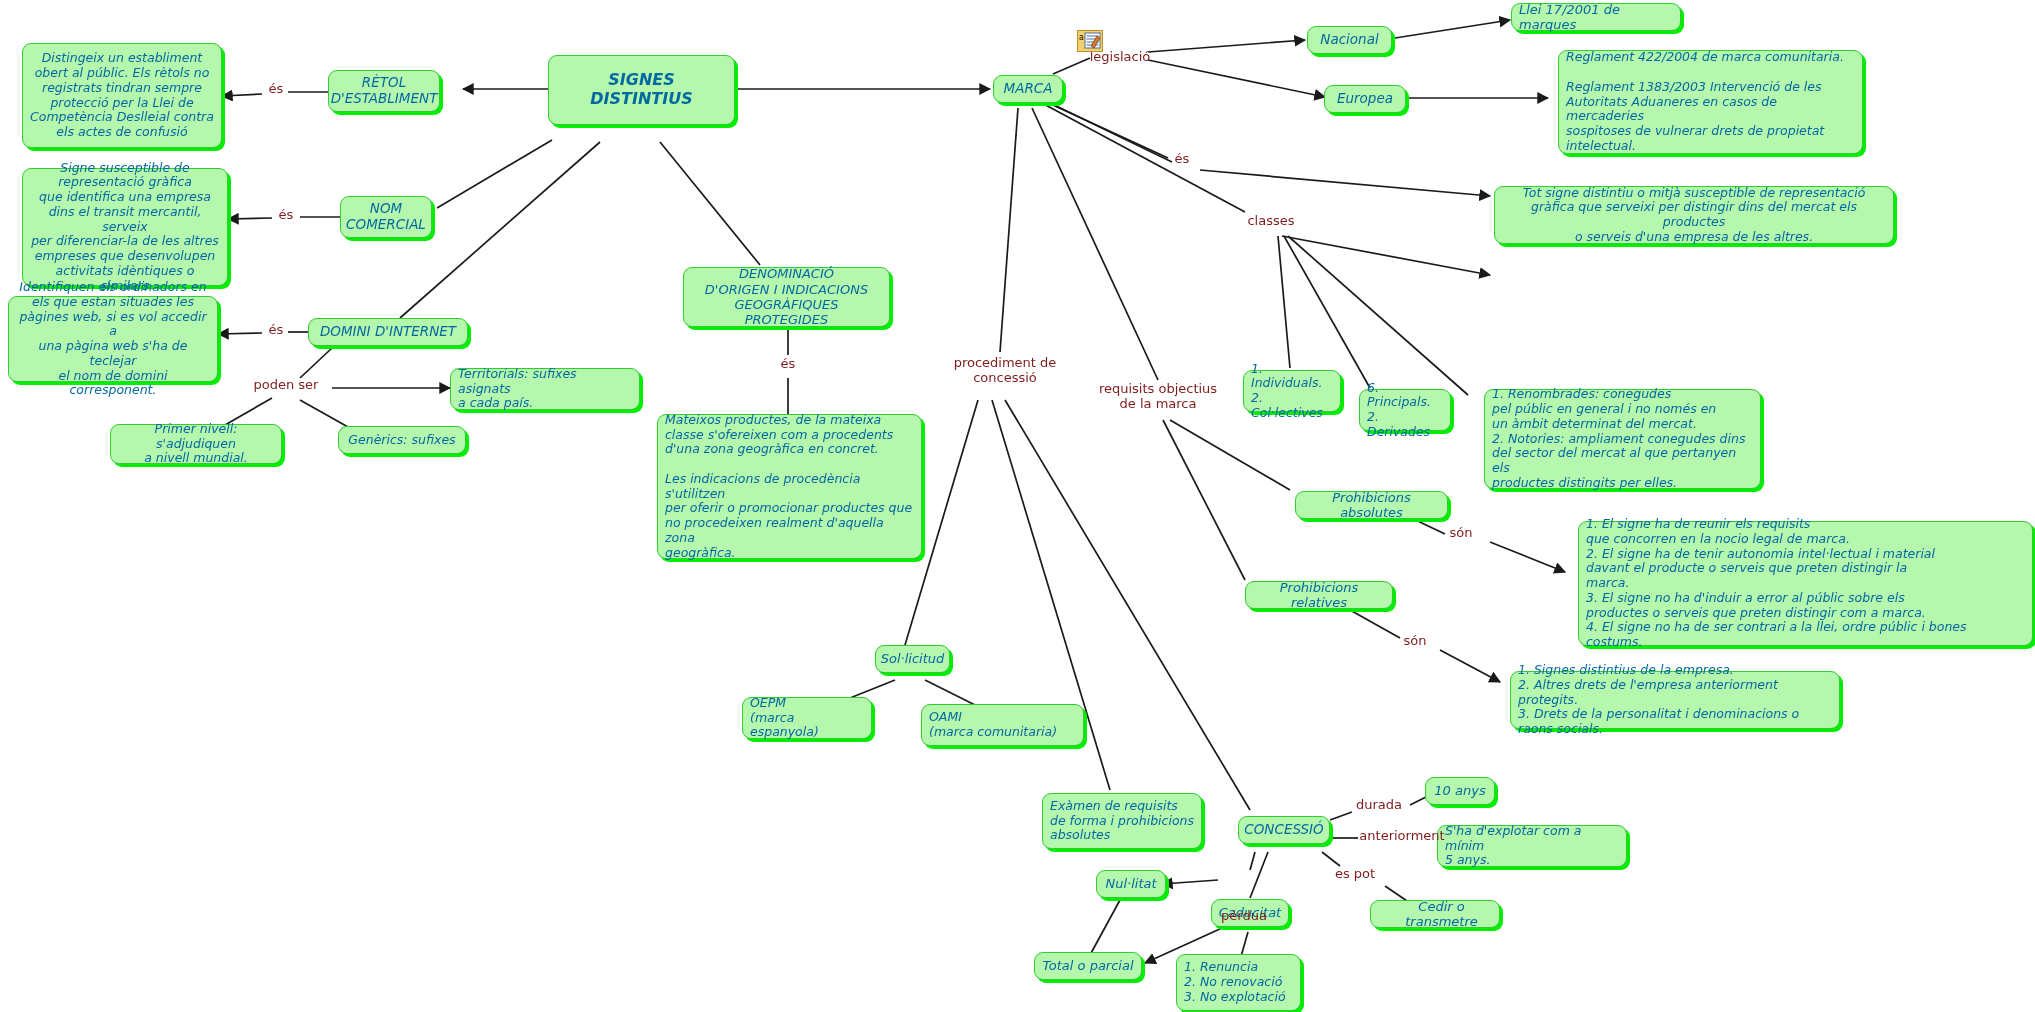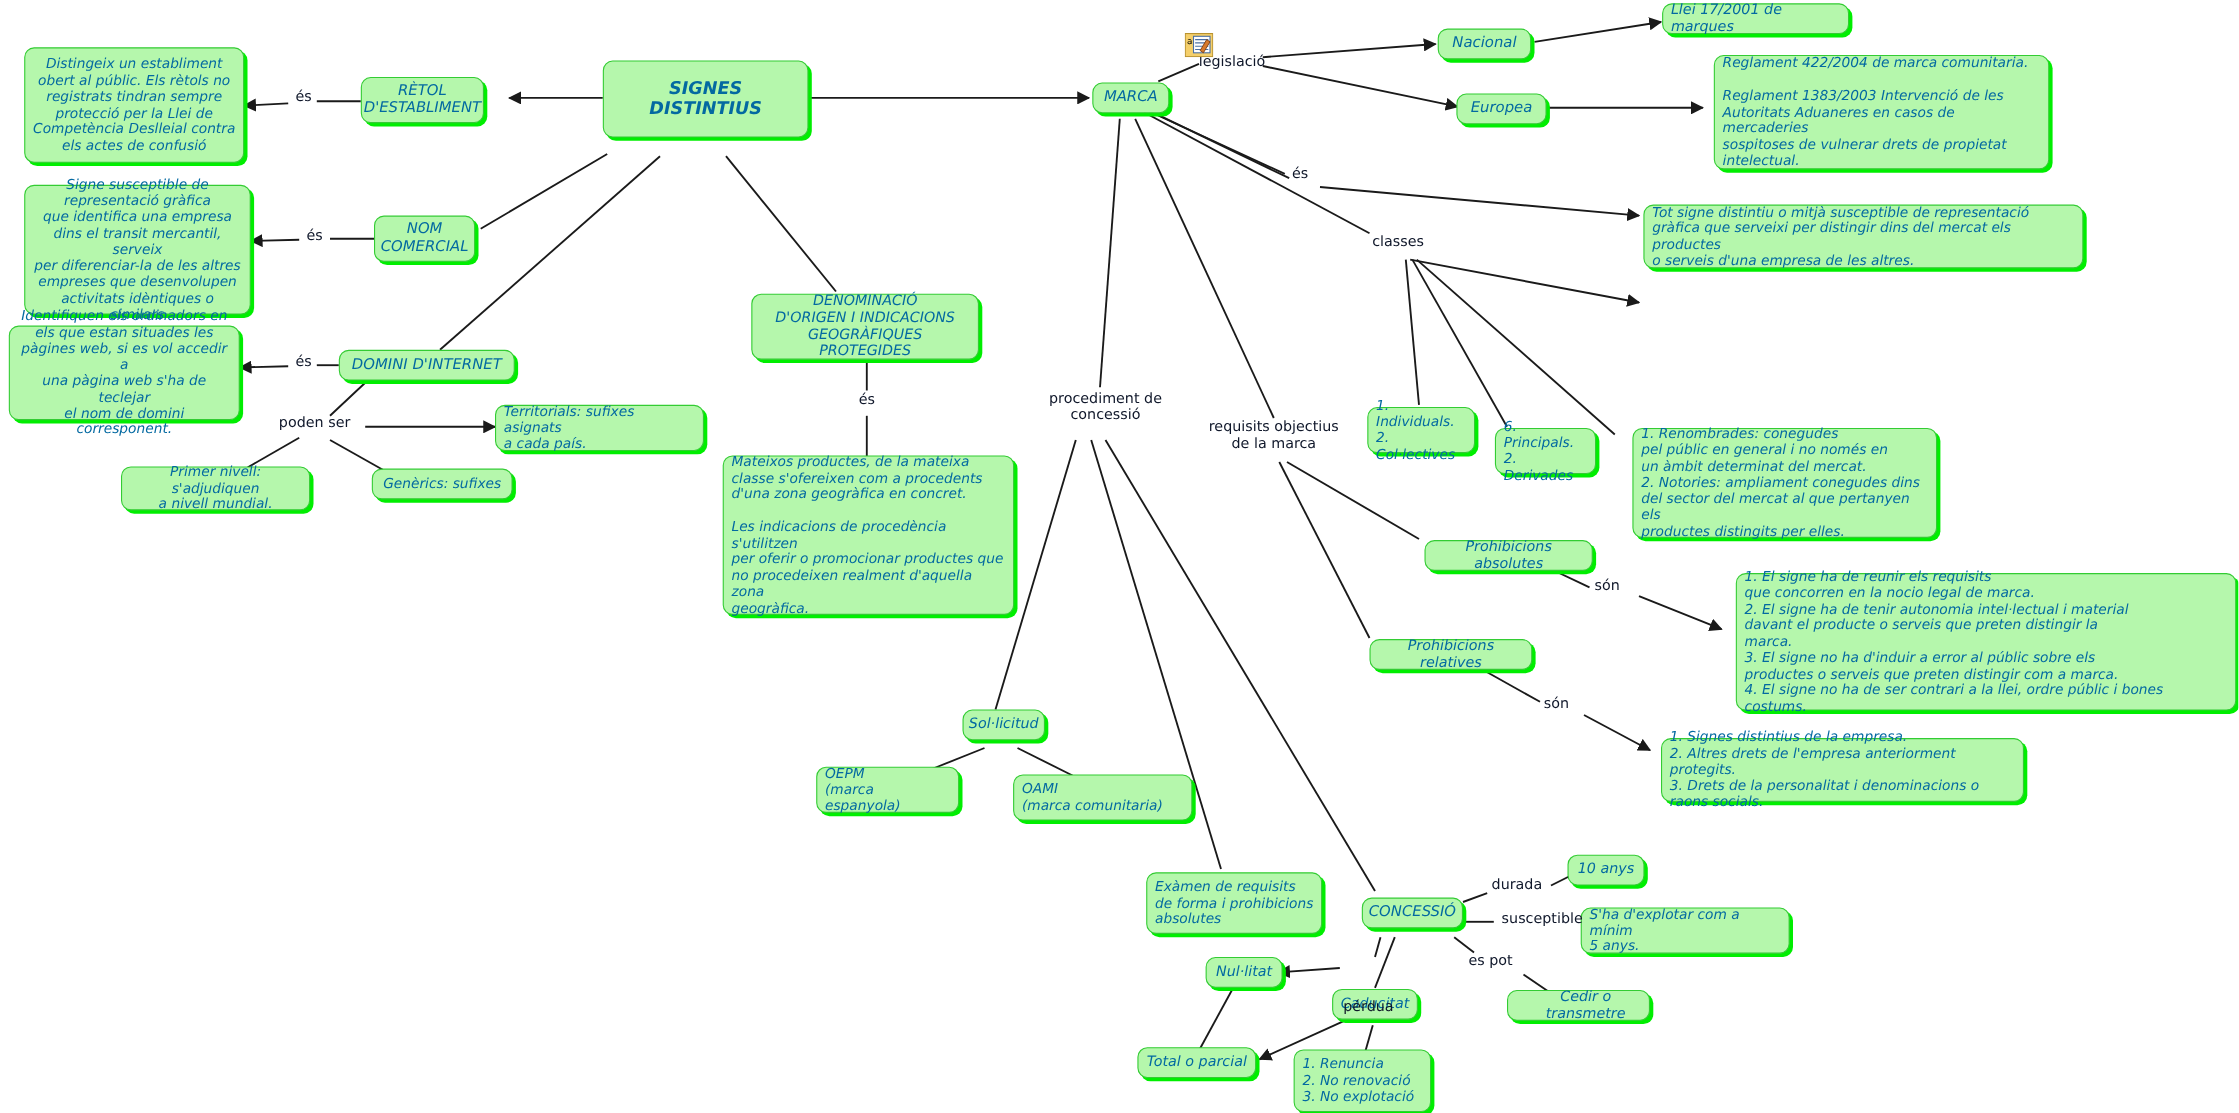--- a/index.html
+++ b/index.html
@@ -33,21 +33,21 @@
     padding:4px 7px;
     white-space:pre-line;
     z-index:3;
     font-style:italic;
   }
   .node.ctr{text-align:center;}
   .node.lft{text-align:left;}
   .node.bold{font-weight:bold;}
   .linklabel{
     position:absolute;
-    color:#0f172a;
+    color:#7f1d1d;
     background:transparent;
     white-space:pre-line;
     text-align:center;
     line-height:1.15;
     z-index:4;
   }
   .noteicon{
     position:absolute;
     width:26px;height:22px;
     z-index:5;
@@ -223,21 +223,21 @@
 
   <div class="node lft" style="left:1511px;top:3px;width:170px;height:28px;font-size:13px;display:flex;align-items:center;">Llei 17/2001 de marques</div>
 
   <div class="node lft" style="left:1558px;top:50px;width:305px;height:104px;font-size:12.5px;display:flex;align-items:center;">Reglament 422/2004 de marca comunitaria.
 
 Reglament 1383/2003 Intervenció de les
 Autoritats Aduaneres en casos de mercaderies
 sospitoses de vulnerar drets de propietat
 intelectual.</div>
 
-  <div class="node lft" style="left:1494px;top:186px;width:400px;height:58px;font-size:12.5px;display:flex;align-items:center;">Tot signe distintiu o mitjà susceptible de representació
+  <div class="node lft" style="left:1494px;top:186px;width:400px;height:58px;font-size:12.5px;display:flex;align-items:center;text-align:center;">Tot signe distintiu o mitjà susceptible de representació
 gràfica que serveixi per distingir dins del mercat els productes
 o serveis d'una empresa de les altres.</div>
 
 
   <div class="node lft" style="left:1243px;top:370px;width:98px;height:42px;font-size:12.5px;display:flex;align-items:center;">1. Individuals.
 2. Col·lectives</div>
 
   <div class="node lft" style="left:1359px;top:389px;width:92px;height:42px;font-size:12.5px;display:flex;align-items:center;">6. Principals.
 2. Derivades</div>
 
@@ -332,19 +332,19 @@
 
   <div class="linklabel" style="left:1087px;top:382px;width:142px;font-size:13px;">requisits objectius
 de la marca</div>
 
   <div class="linklabel" style="left:1444px;top:526px;width:34px;font-size:13px;">són</div>
 
   <div class="linklabel" style="left:1398px;top:634px;width:34px;font-size:13px;">són</div>
 
   <div class="linklabel" style="left:1350px;top:798px;width:58px;font-size:13px;">durada</div>
 
-  <div class="linklabel" style="left:1357px;top:829px;width:90px;font-size:13px;">susceptible</div>
+  <div class="linklabel" style="left:1357px;top:829px;width:90px;font-size:13px;">anteriorment</div>
 
   <div class="linklabel" style="left:1330px;top:867px;width:50px;font-size:13px;">es pot</div>
 
   <div class="linklabel" style="left:1216px;top:865px;width:56px;font-size:13px;margin-top:44px;">pérdua</div>
 
 </div>
 
 </body></html>

